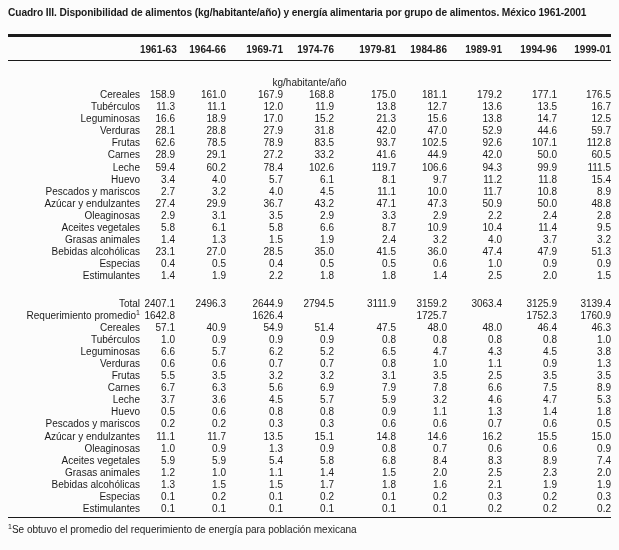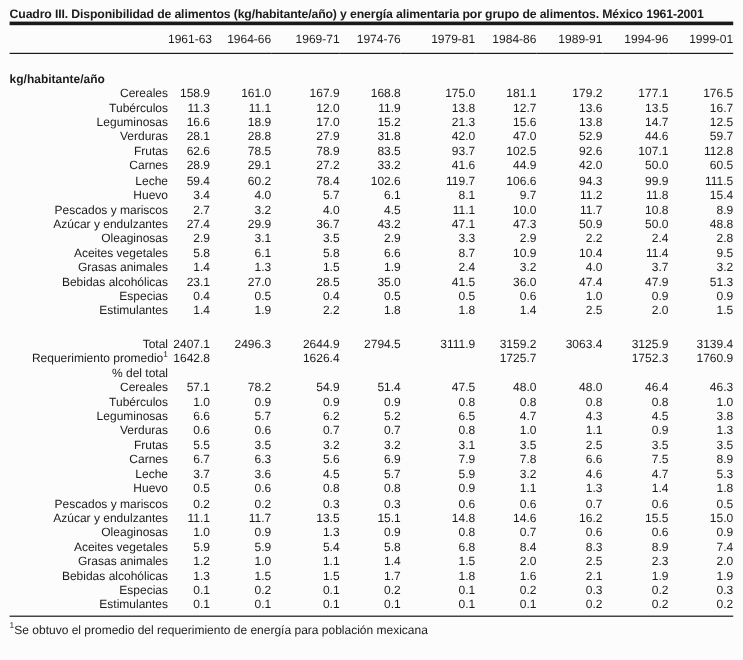--- a/index.html
+++ b/index.html
@@ -16,53 +16,54 @@
     padding: 7px 8px 0 8px;
     box-sizing: border-box;
     width: 619px;
   }
   .title {
     font-size: 10.2px;
     font-weight: bold;
     letter-spacing: -0.1px;
     white-space: nowrap;
     overflow: hidden;
-    padding-bottom: 0;
+    padding-bottom: 16px;
   }
   .rule-thick {
     border-top: 3px solid #1a1a1a;
     height: 0;
   }
   table {
     width: 603px;
     border-collapse: collapse;
     table-layout: fixed;
     font-size: 10px;
   }
   thead td {
-    font-weight: normal;
+    font-weight: bold;
     vertical-align: bottom;
     padding: 0 0 5px 0;
     height: 18px;
     border-bottom: 1px solid #1a1a1a;
     white-space: nowrap;
   }
   tbody td {
     padding: 0;
     height: 12.1px;
     line-height: 12.1px;
     white-space: nowrap;
     vertical-align: bottom;
   }
   .num { text-align: right; }
   .label { text-align: right; }
   .section-head {
-    font-weight: bold;
+    font-weight: normal;
     padding-top: 4px !important;
     height: 16px !important;
+    text-align: center;
   }
   .section-head.first { padding-top: 8px !important; height: 20px !important; }
   tr.spacer td { height: 15px !important; }
   sup {
     font-size: 7px;
     vertical-align: super;
     line-height: 0;
   }
   .footnote {
     width: 603px;
@@ -323,35 +324,23 @@
           <td class="num"></td>
           <td class="num">1626.4</td>
           <td class="num"></td>
           <td class="num"></td>
           <td class="num">1725.7</td>
           <td class="num"></td>
           <td class="num">1752.3</td>
           <td class="num">1760.9</td>
         </tr>
         <tr>
-          <td class="label">% del total</td>
-          <td class="num"></td>
-          <td class="num"></td>
-          <td class="num"></td>
-          <td class="num"></td>
-          <td class="num"></td>
-          <td class="num"></td>
-          <td class="num"></td>
-          <td class="num"></td>
-          <td class="num"></td>
-        </tr>
-        <tr>
           <td class="label">Cereales</td>
           <td class="num">57.1</td>
-          <td class="num">78.2</td>
+          <td class="num">40.9</td>
           <td class="num">54.9</td>
           <td class="num">51.4</td>
           <td class="num">47.5</td>
           <td class="num">48.0</td>
           <td class="num">48.0</td>
           <td class="num">46.4</td>
           <td class="num">46.3</td>
         </tr>
         <tr>
           <td class="label">Tubérculos</td>

